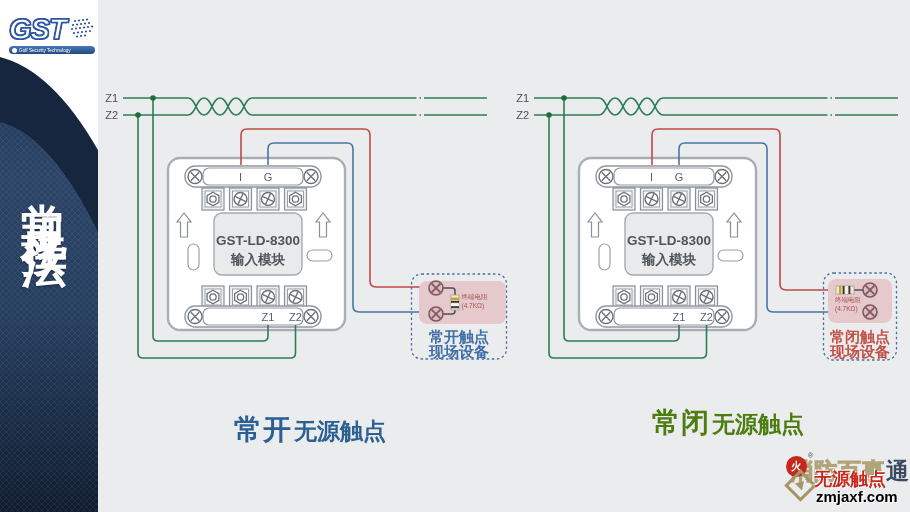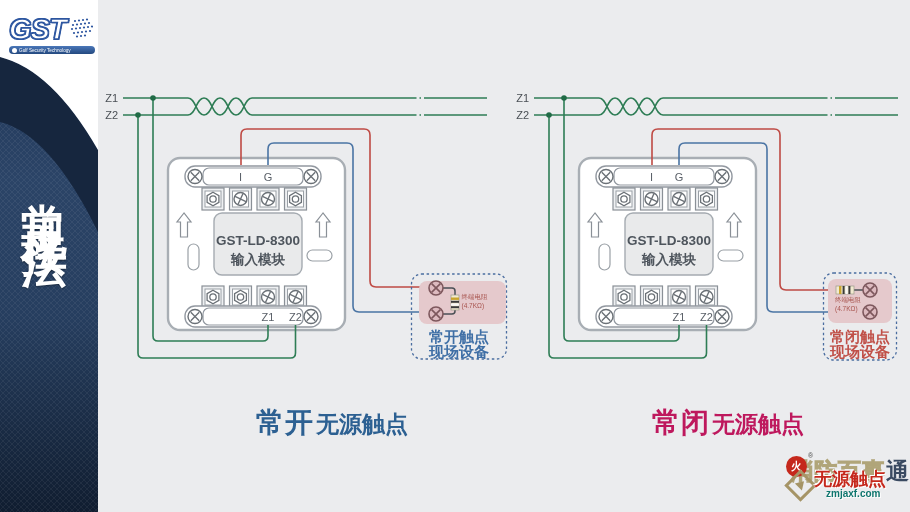--- a/index.html
+++ b/index.html
@@ -17,32 +17,32 @@
     letter-spacing:-1px;-webkit-text-stroke:1.3px #2d56a0;
     text-shadow:1px 1px 0 #2d56a0,-1px -1px 0 #2d56a0,1px -1px 0 #2d56a0,-1px 1px 0 #2d56a0;}
   .logo-bar{margin-top:3px;height:8px;width:86px;border-radius:4px;
     background:linear-gradient(180deg,#4a77b9,#24497f);display:flex;align-items:center;}
   .logo-bar-dot{width:5px;height:5px;border-radius:50%;background:#fff;margin:0 2px 0 3px;flex:none;}
   .logo-tagline{color:#fff;font-size:6px;line-height:8px;white-space:nowrap;transform:scale(.78);transform-origin:left center;}
   
   .caption{top:404px;display:flex;align-items:baseline;white-space:nowrap;}
   .caption-big{font-size:28px;font-weight:700;letter-spacing:1px;}
   .caption-small{font-size:23px;font-weight:600;margin-left:2px;}
-  .caption-left{left:256px;color:#2c6092;}
+  .caption-left{left:234px;color:#2c6092;margin-top:7px;}
   .caption-left .caption-big{color:#2c6092;}
   .caption-right{left:652px;}
-  .caption-right .caption-big,.caption-right .caption-small{color:#be185d;}
+  .caption-right .caption-big,.caption-right .caption-small{color:#4d7c0f;}
   
   .watermark{left:756px;top:450px;width:154px;height:62px;}
   .wm-back{position:absolute;left:34px;top:6px;font-size:23px;font-weight:700;letter-spacing:1px;
     color:rgba(185,172,126,.30);-webkit-text-stroke:1px rgba(168,155,106,.85);white-space:nowrap;}
   .wm-back-last{color:#3a4a61;-webkit-text-stroke:0;}
   .wm-brand{position:absolute;left:58px;top:17px;font-size:18px;font-weight:800;color:#c5281c;
     text-shadow:1px 1px 0 #fff,-1px -1px 0 #fff;white-space:nowrap;}
-  .wm-url{position:absolute;left:70px;top:38px;font-size:10px;font-weight:700;color:#0f766e;
+  .wm-url{position:absolute;left:60px;top:38px;font-size:15px;font-weight:700;color:#000000;
     text-shadow:1px 1px 0 #fff;white-space:nowrap;}
   .wm-circle{position:absolute;left:30px;top:6px;width:21px;height:21px;border-radius:50%;
     background:#c5281c;color:#fff;font-size:11px;font-weight:700;display:flex;align-items:center;justify-content:center;}
   .wm-reg{position:absolute;left:52px;top:2px;font-size:7px;color:#4a4a4a;}
   .wm-diamond{position:absolute;left:33px;top:24px;width:17px;height:17px;border:3.5px solid #a59466;
     transform:rotate(45deg);background:transparent;}
   .wm-diamond:after{content:"";position:absolute;left:3px;top:3px;width:0;height:0;
     border-left:5px solid transparent;border-right:5px solid transparent;border-bottom:8px solid #a59466;}
 </style>
 </head>

